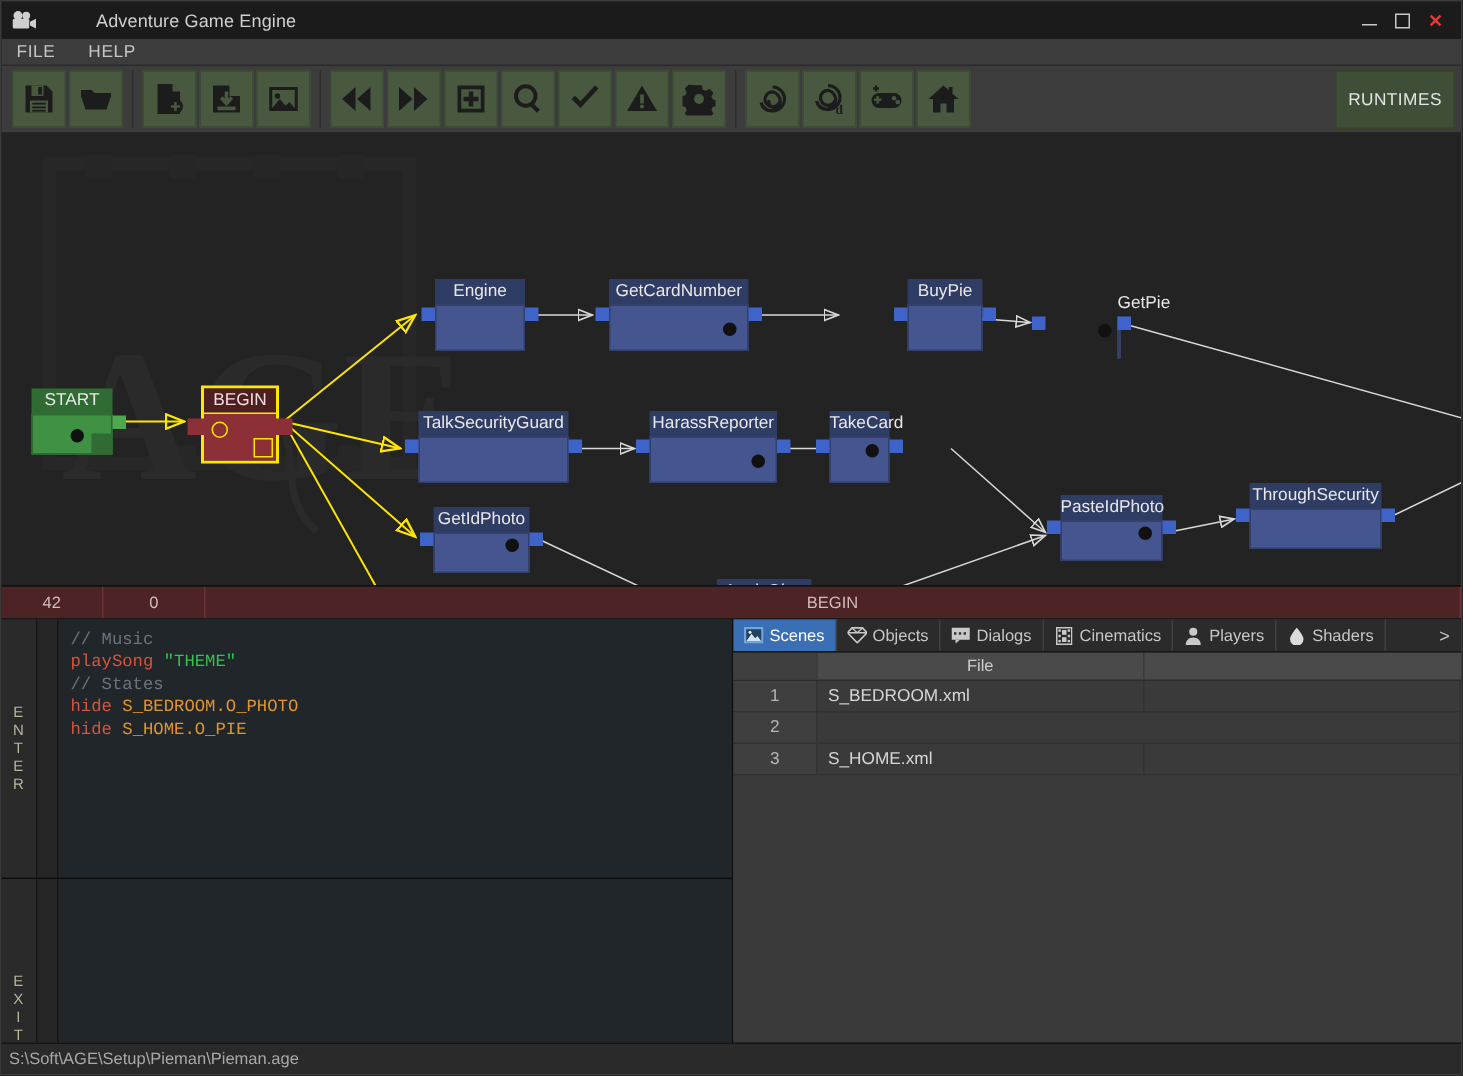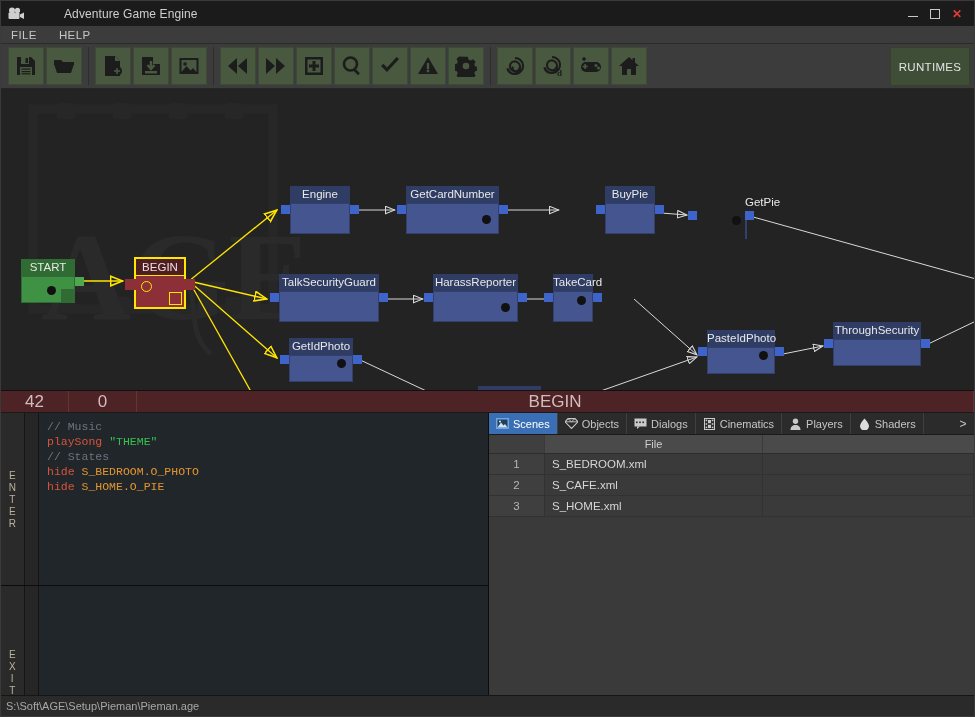--- a/index.html
+++ b/index.html
@@ -65,21 +65,21 @@
   .dot{ position:absolute; width:9px; height:9px; border-radius:50%; background:#111; }
   .corner{ position:absolute; right:2px; bottom:2px; width:13px; height:13px;
            border:1px solid #ffe600; }
   .circ{ position:absolute; left:5px; top:5px; width:11px; height:11px;
          border-radius:50%; border:1px solid #ffe600; }
   .greensq{ position:absolute; right:-1px; bottom:-1px; width:14px; height:14px; background:#2f6b32;}
 
   
   .infobar{ height:22px; display:flex; background:#4d2326; border-bottom:1px solid #1a1a1a;}
   .ib-cell{ display:flex; align-items:center; justify-content:center;
-            font-size:17px; color:#d3bcbc; border-right:1px solid #6a3236;}
+            font-size:11px; color:#d3bcbc; border-right:1px solid #6a3236;}
   .ib-num{ width:68px; }
   .ib-wide{ flex:1; }
 
   
   .bottom{ display:flex; height:345px; }
   .editor-pane{ width:488px; display:flex; flex-direction:column;
                 border-right:1px solid #0d0d0d; background:#1e1e1e;}
   .ed-block{ display:flex; flex:1; min-height:0; border-bottom:1px solid #0c0c0c;}
   .ed-block:last-child{ border-bottom:none;}
   .ed-label{ width:24px; background:#2a2a2a; display:flex; flex-direction:column;
@@ -554,21 +554,20 @@
           <div class="th file">File</div>
         </div>
         <div id="tbl-rows">
             <div class="tr">
               <div class="td idx">1</div>
               <div class="td file">S_BEDROOM.xml</div>
               <div class="td cur"></div>
             </div>
             <div class="tr">
               <div class="td idx">2</div>
-              <div class="td file">S_CAFE.xml</div>
               <div class="td cur"></div>
             </div>
             <div class="tr">
               <div class="td idx">3</div>
               <div class="td file">S_HOME.xml</div>
               <div class="td cur"></div>
             </div>
           </div>
         <div class="tbl-fill"></div>
       </div>

